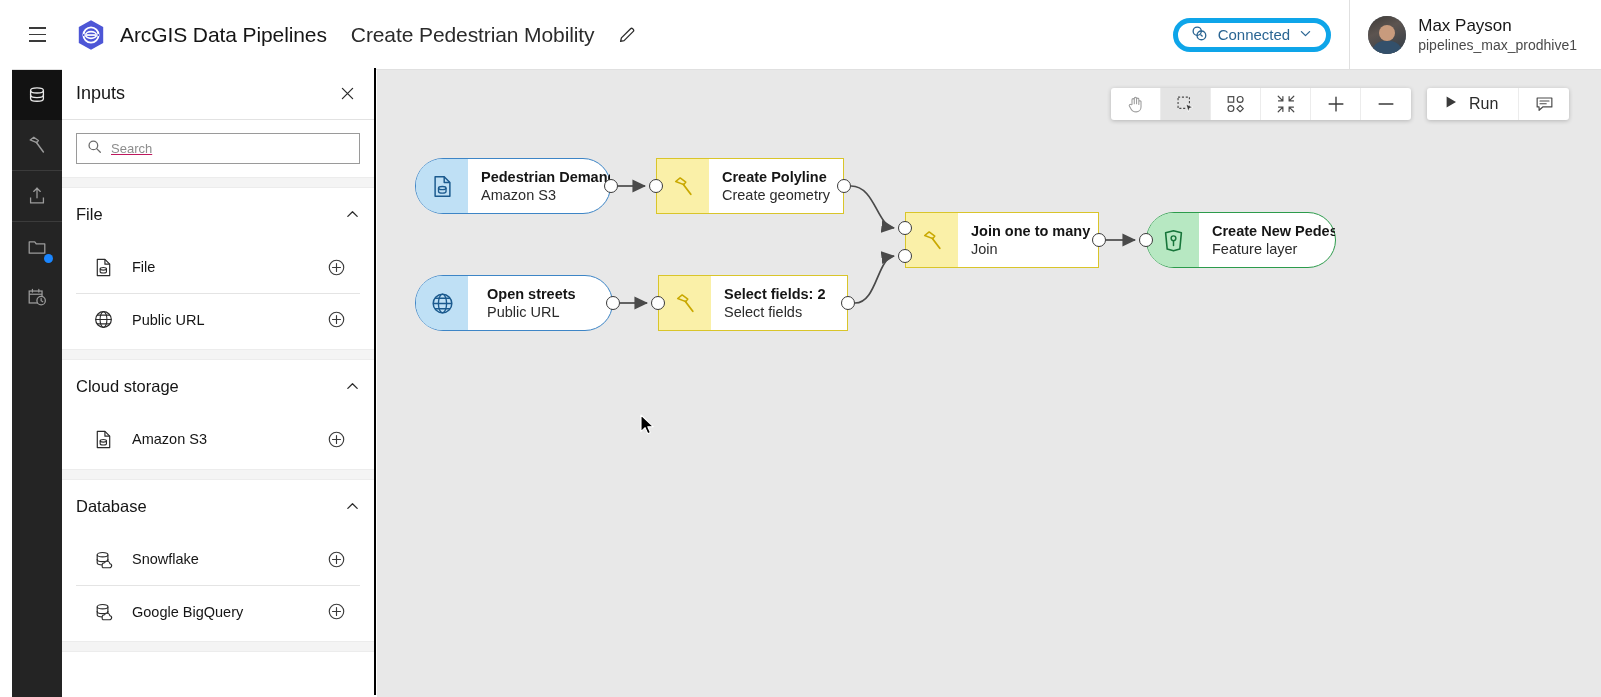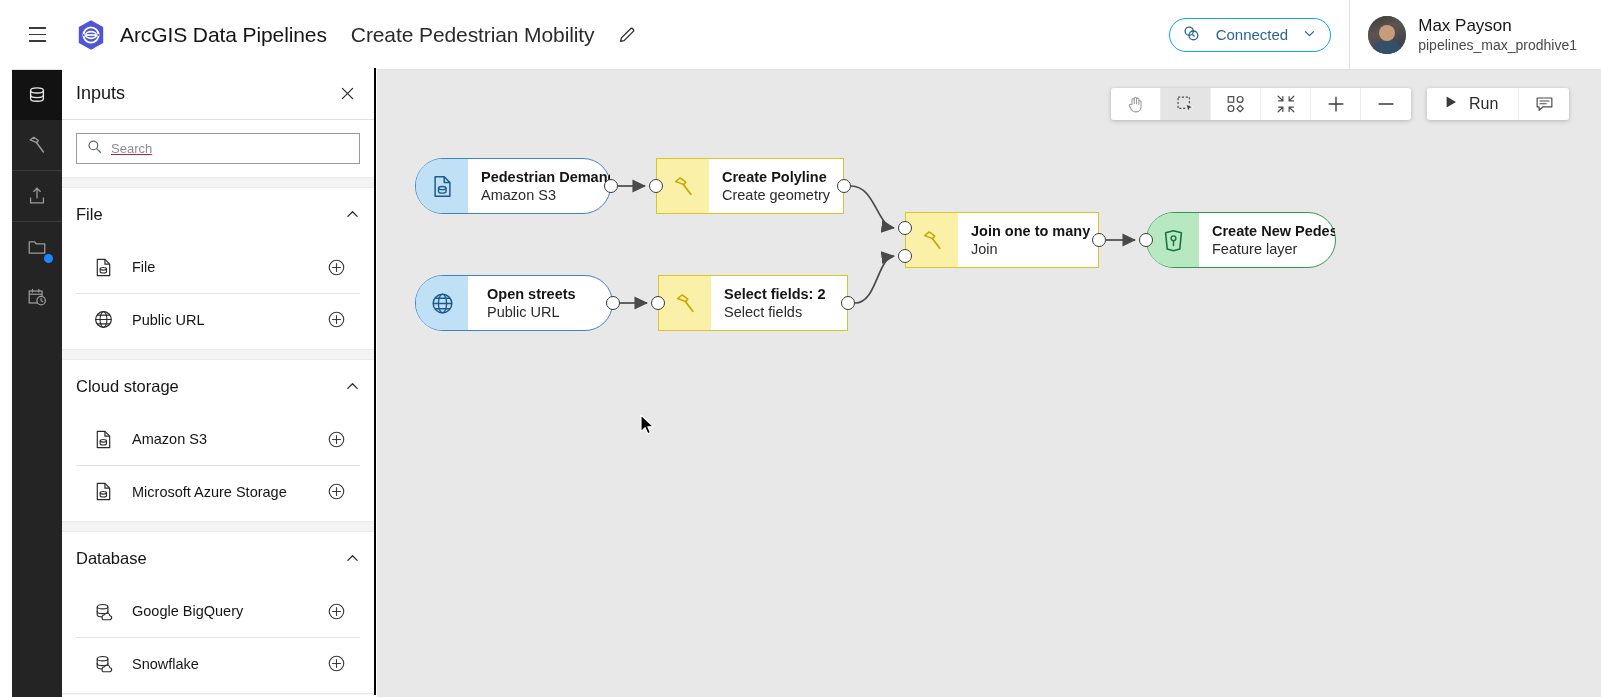--- a/index.html
+++ b/index.html
@@ -28,22 +28,22 @@
   }
   .doc-title {
     margin-left: 24px; font-size: 21px; color: #2b2b2b; font-weight: 400;
     letter-spacing: -0.1px;
   }
   .edit-pencil { margin-left: 22px; display: flex; align-items: center; cursor: pointer; }
   .header-right {
     margin-left: auto; display: flex; align-items: center; height: 70px;
   }
   .connected-pill {
-    display: flex; align-items: center; gap: 15px;
-    border: 1px solid #0ea5e9; border-radius: 18px;
+    display: flex; align-items: center; gap: 9px;
+    border: 5px solid #0ea5e9; border-radius: 18px;
     height: 34px; padding: 0 14px 0 12px; color: #2a6593;
     font-size: 15px; cursor: pointer; background: #fff;
   }
   .hdr-divider { width: 1px; height: 70px; background: #e0e0e0; margin-left: 18px; }
   .user-box { display: flex; align-items: center; gap: 12px; padding: 0 36px 0 18px; cursor: pointer; }
   .avatar {
     width: 38px; height: 38px; border-radius: 50%; overflow: hidden;
     background: #6b7a85; position: relative; flex: none;
   }
   .avatar .a-bg { position:absolute; inset:0; background:
@@ -340,37 +340,20 @@
           </svg>
         </span>
         <span class="item-label">Amazon S3</span>
         <span class="item-add">
           <svg width="19" height="19" viewBox="0 0 20 20">
             <circle cx="10" cy="10" r="7.6" fill="none" stroke="#3a3a3a" stroke-width="1.2"></circle>
             <path d="M10 5.8 v8.4 M5.8 10 h8.4" stroke="#3a3a3a" stroke-width="1.2" stroke-linecap="round"></path>
           </svg>
         </span>
       </div>
-      <div class="item-row">
-        <span class="item-icon">
-          <svg width="21" height="21" viewBox="0 0 22 22">
-            <path d="M4.5 2.5 h8 l5 5 v12 h-13 Z" fill="none" stroke="#2b2b2b" stroke-width="1.25" stroke-linejoin="round"></path>
-            <path d="M12.5 2.5 v5 h5" fill="none" stroke="#2b2b2b" stroke-width="1.25" stroke-linejoin="round"></path>
-            <ellipse cx="10.8" cy="12.4" rx="3.3" ry="1.4" fill="none" stroke="#2b2b2b" stroke-width="1.15"></ellipse>
-            <path d="M7.5 12.4 v3 c0 .8 1.5 1.4 3.3 1.4 s3.3-.6 3.3-1.4 v-3" fill="none" stroke="#2b2b2b" stroke-width="1.15"></path>
-          </svg>
-        </span>
-        <span class="item-label">Microsoft Azure Storage</span>
-        <span class="item-add">
-          <svg width="19" height="19" viewBox="0 0 20 20">
-            <circle cx="10" cy="10" r="7.6" fill="none" stroke="#3a3a3a" stroke-width="1.2"></circle>
-            <path d="M10 5.8 v8.4 M5.8 10 h8.4" stroke="#3a3a3a" stroke-width="1.2" stroke-linecap="round"></path>
-          </svg>
-        </span>
-      </div>
     </div>
 
     <div class="grp-gap"></div>
     <div class="grp-head">
       <span class="grp-name">Database</span>
       <span class="grp-chevron">
         <svg width="15" height="15" viewBox="0 0 16 16">
           <path d="M3 10 L8 5 L13 10" fill="none" stroke="#2b2b2b" stroke-width="1.35" stroke-linecap="round" stroke-linejoin="round"></path>
         </svg>
       </span>
@@ -378,38 +361,38 @@
     <div class="grp-body">
       <div class="item-row">
         <span class="item-icon">
           <svg width="21" height="21" viewBox="0 0 22 22">
             <ellipse cx="10" cy="6" rx="5.6" ry="2.3" fill="none" stroke="#2b2b2b" stroke-width="1.2"></ellipse>
             <path d="M4.4 6 v5 c0 1.3 2.5 2.3 5.6 2.3 s5.6-1 5.6-2.3 V6" fill="none" stroke="#2b2b2b" stroke-width="1.2"></path>
             <path d="M4.4 10.5 v4 c0 1.3 2.5 2.3 5.6 2.3 s5.6-1 5.6-2.3 v-4" fill="none" stroke="#2b2b2b" stroke-width="1.2"></path>
             <path d="M9.6 17.6 a2.6 2.6 0 0 1 2.5-3.2 a3 3 0 0 1 5.6 1 a2.1 2.1 0 0 1 -.6 4.2 h-6.6 a2 2 0 0 1 -.9 -2z" fill="#fff" stroke="#2b2b2b" stroke-width="1.2" stroke-linejoin="round"></path>
           </svg>
         </span>
-        <span class="item-label">Google BigQuery</span>
+        <span class="item-label">Snowflake</span>
         <span class="item-add">
           <svg width="19" height="19" viewBox="0 0 20 20">
             <circle cx="10" cy="10" r="7.6" fill="none" stroke="#3a3a3a" stroke-width="1.2"></circle>
             <path d="M10 5.8 v8.4 M5.8 10 h8.4" stroke="#3a3a3a" stroke-width="1.2" stroke-linecap="round"></path>
           </svg>
         </span>
       </div>
       <div class="item-row">
         <span class="item-icon">
           <svg width="21" height="21" viewBox="0 0 22 22">
             <ellipse cx="10" cy="6" rx="5.6" ry="2.3" fill="none" stroke="#2b2b2b" stroke-width="1.2"></ellipse>
             <path d="M4.4 6 v5 c0 1.3 2.5 2.3 5.6 2.3 s5.6-1 5.6-2.3 V6" fill="none" stroke="#2b2b2b" stroke-width="1.2"></path>
             <path d="M4.4 10.5 v4 c0 1.3 2.5 2.3 5.6 2.3 s5.6-1 5.6-2.3 v-4" fill="none" stroke="#2b2b2b" stroke-width="1.2"></path>
             <path d="M9.6 17.6 a2.6 2.6 0 0 1 2.5-3.2 a3 3 0 0 1 5.6 1 a2.1 2.1 0 0 1 -.6 4.2 h-6.6 a2 2 0 0 1 -.9 -2z" fill="#fff" stroke="#2b2b2b" stroke-width="1.2" stroke-linejoin="round"></path>
           </svg>
         </span>
-        <span class="item-label">Snowflake</span>
+        <span class="item-label">Google BigQuery</span>
         <span class="item-add">
           <svg width="19" height="19" viewBox="0 0 20 20">
             <circle cx="10" cy="10" r="7.6" fill="none" stroke="#3a3a3a" stroke-width="1.2"></circle>
             <path d="M10 5.8 v8.4 M5.8 10 h8.4" stroke="#3a3a3a" stroke-width="1.2" stroke-linecap="round"></path>
           </svg>
         </span>
       </div>
     </div>
     <div class="grp-gap"></div>
   </div>

